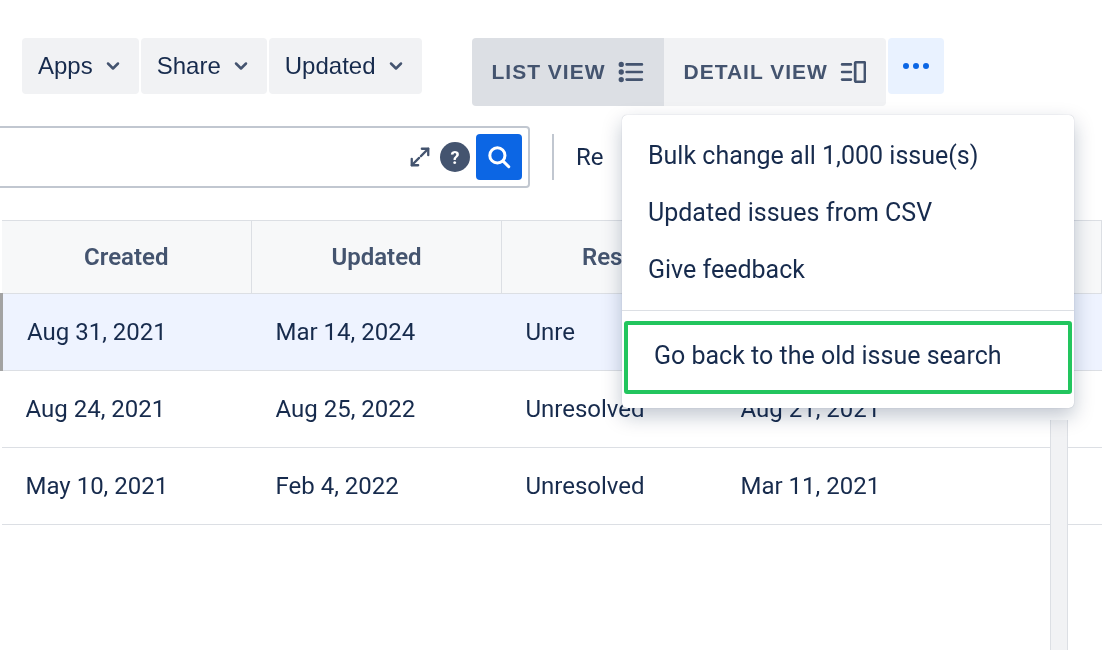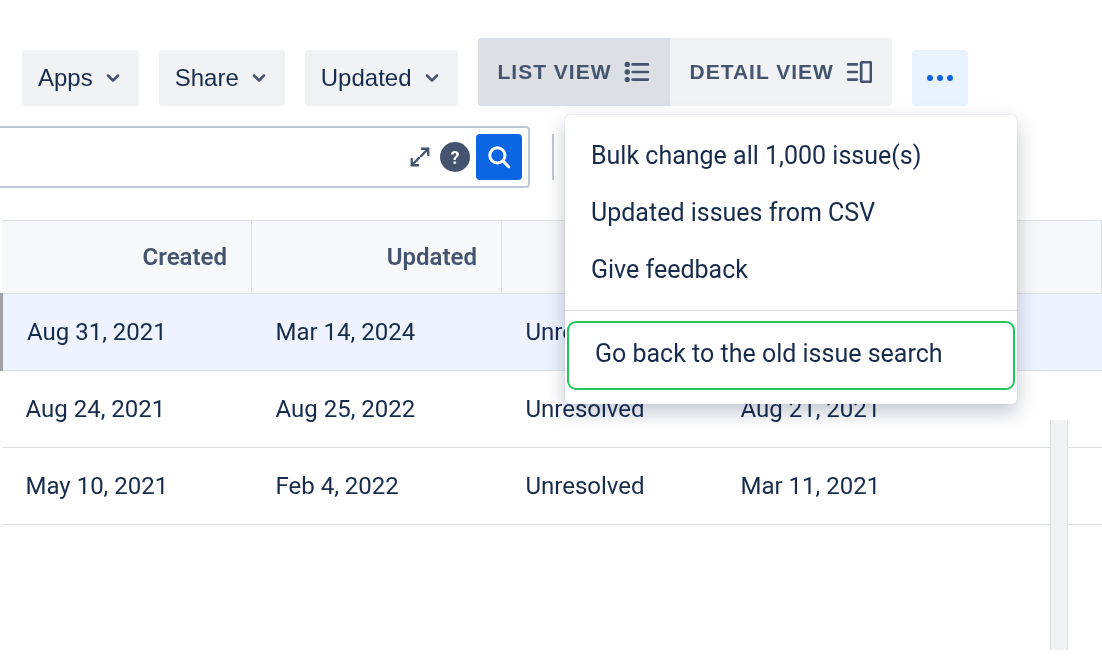--- a/index.html
+++ b/index.html
@@ -7,23 +7,23 @@
     font-family: -apple-system, BlinkMacSystemFont, "Segoe UI", Roboto, sans-serif;
     background: #fff;
     color: #172B4D;
     width: 1102px;
     height: 666px;
     overflow: hidden;
     position: relative;
   }
   .toolbar {
     display: flex;
-    gap: 20px;
+    gap: 2px;
     padding: 38px 22px 20px 22px;
-    align-items: flex-end;
+    align-items: flex-start;
   }
   .btn {
     background: #F1F2F4;
     border: none;
     border-radius: 4px;
     padding: 10px 16px;
     font-size: 24px;
     font-weight: 500;
     color: #172B4D;
     display: inline-flex;
@@ -34,20 +34,21 @@
   }
   .chevron-down {
     width: 20px;
     height: 20px;
   }
   .view-toggle {
     display: inline-flex;
     border-radius: 4px;
     overflow: hidden;
     height: 68px;
+    margin-left: 48px;
   }
   .view-btn {
     border: none;
     padding: 10px 20px;
     font-size: 21px;
     font-weight: 600;
     letter-spacing: 1px;
     display: inline-flex;
     align-items: center;
     gap: 12px;
@@ -141,21 +142,21 @@
     font-size: 24px;
     color: #172B4D;
   }
 
   .table {
     width: 100%;
     border-collapse: collapse;
     margin-top: 10px;
   }
   .table th {
-    text-align: right;
+    text-align: center;
     font-weight: 600;
     font-size: 24px;
     color: #44546F;
     padding: 22px 24px;
     background: #F7F8F9;
     border: 1px solid #DCDFE4;
     border-left: none;
   }
   .table th:first-child { border-left: none; }
   .table td {
@@ -168,42 +169,42 @@
   .table tr.hl td:first-child { border-left: 3px solid #a3a3a3; }
   .none { color: #6B778C; }
   .col-created { width: 250px; }
   .col-updated { width: 250px; }
   .col-res { width: 215px; }
   .col-due { width: auto; }
 
   .dropdown {
     position: absolute;
     top: 115px;
-    left: 565px;
+    left: 622px;
     width: 452px;
     background: #fff;
     border-radius: 5px;
     box-shadow: 0 8px 20px rgba(9,30,66,0.25), 0 0 1px rgba(9,30,66,0.3);
     z-index: 100;
     padding: 12px 0;
   }
   .dropdown-item {
     padding: 14px 26px;
     font-size: 25px;
     color: #172B4D;
     cursor: pointer;
   }
   .dropdown-sep {
     height: 1px;
     background: #DCDFE4;
     margin: 12px 0;
   }
   .dropdown-highlight {
-    border: 2px solid #22c55e;
-    border-radius: 9px;
+    border: 4px solid #22c55e;
+    border-radius: 3px;
     margin: -2px 2px 2px 2px;
     padding-top: 2px;
     padding-bottom: 6px;
   }
 
   .vscroll {
     position: absolute;
     right: 34px;
     top: 420px;
     width: 18px;

